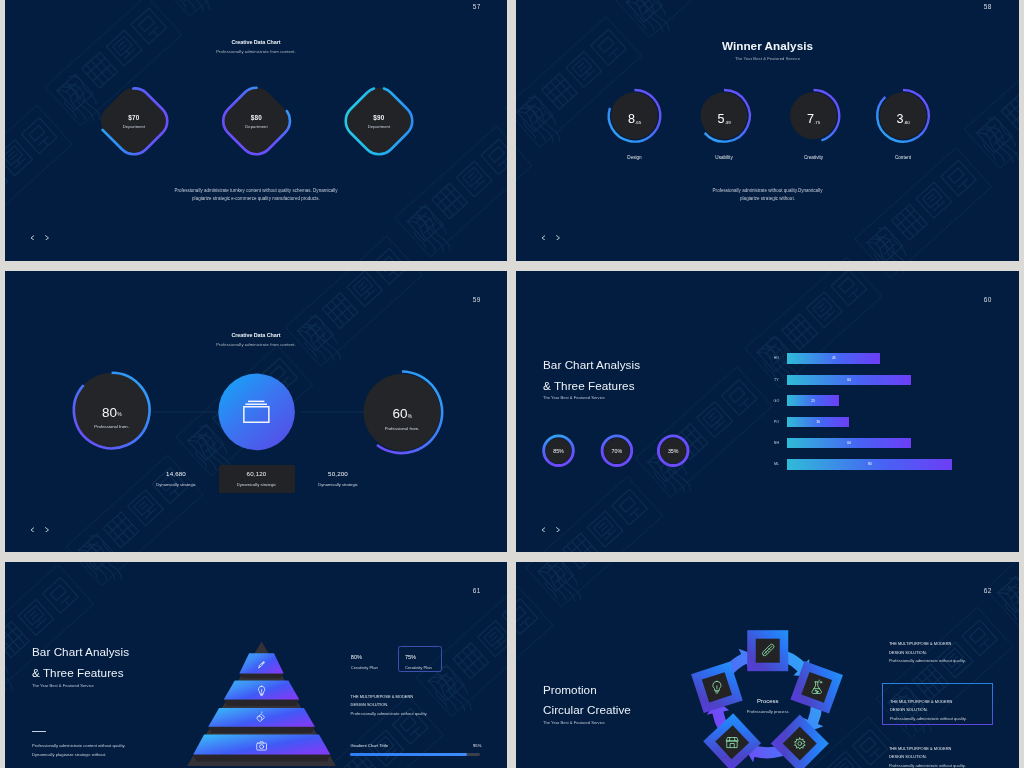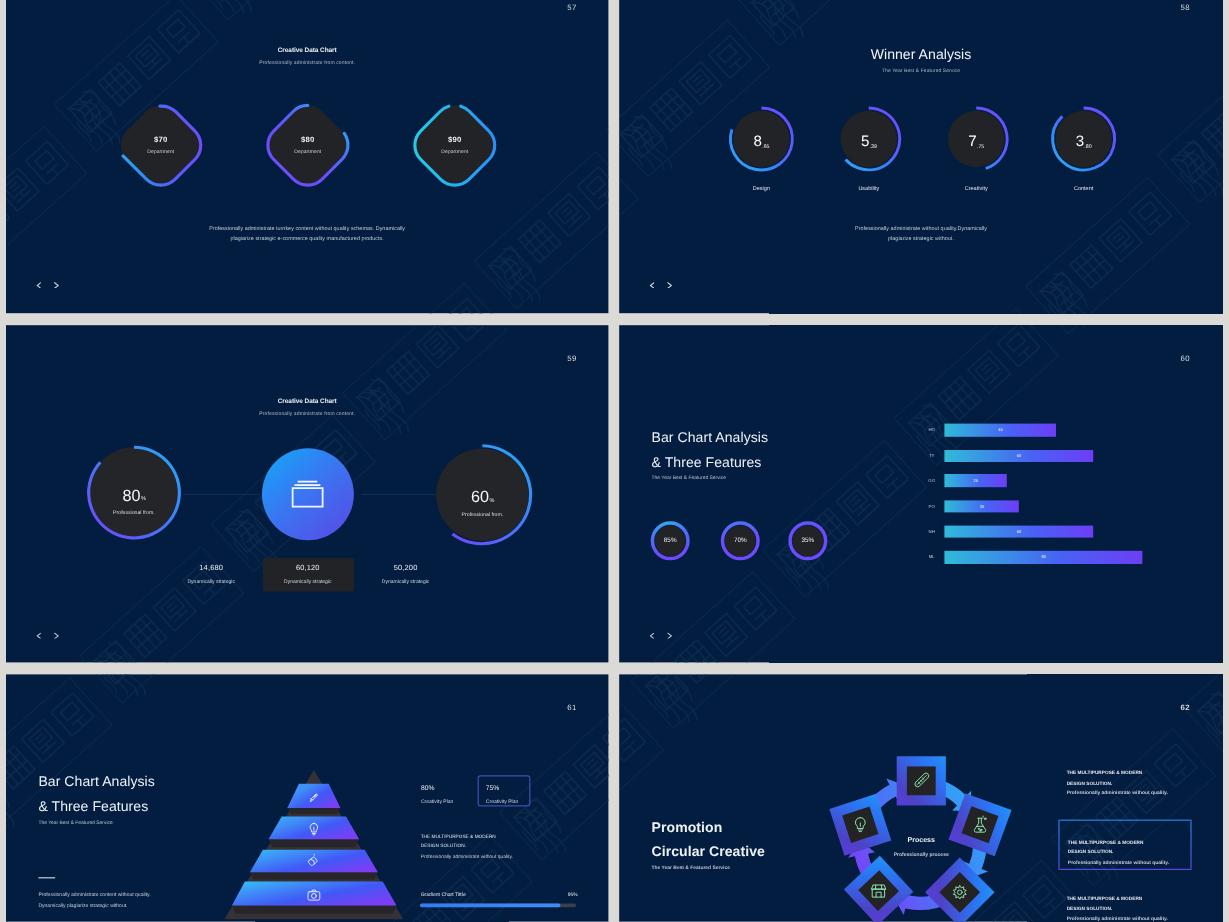--- a/index.html
+++ b/index.html
@@ -4,21 +4,21 @@
 <style>
   html,body{margin:0;padding:0;}
   body{-webkit-font-smoothing:antialiased;width:1024px;height:768px;background:#dcdad6;font-family:"Liberation Sans",sans-serif;overflow:hidden;}
   .grid{position:absolute;left:0;top:0;width:1024px;height:768px;}
   .slide{position:absolute;background:#021d3f;overflow:hidden;color:#fff;}
   .s1{left:5px;  top:0px;   width:502px;height:261px;}
   .s2{left:516px;top:0px;   width:503px;height:261px;}
   .s3{left:5px;  top:271px; width:502px;height:281px;}
   .s4{left:516px;top:271px; width:503px;height:281px;}
   .s5{left:5px;  top:562px; width:502px;height:206px;}
-  .s6{left:516px;top:562px; width:503px;height:206px;font-weight:bold;}
+  .s6{left:516px;top:562px; width:503px;height:206px;}
 
   .pagenum{position:absolute;font-size:6.5px;color:#d9dde4;letter-spacing:.3px;}
   .navarrows{position:absolute;display:flex;gap:11px;align-items:center;}
   .navarrows svg{display:block;}
 
   .ctr-title{position:absolute;width:100%;text-align:center;}
   .t-h1{font-size:5.4px;font-weight:bold;color:#eef1f6;letter-spacing:-.05px;}
   .t-sub{font-size:4.2px;color:#aeb9c9;letter-spacing:.1px;}
   .t-body{font-size:4.5px;color:#c3ccd9;line-height:8.7px;text-align:center;letter-spacing:.02px;}
 
@@ -205,21 +205,21 @@
     <use href="#wmtile1" transform="translate(114.8,50.8) scale(1.1)"></use>
     <use href="#wmtile1" transform="translate(5.2,160.4) scale(1.1)"></use>
     <use href="#wmtile1" transform="translate(-104.4,270.0) scale(1.1)"></use>
     <use href="#wmtile1" transform="translate(574.5,72.0) scale(1.1)"></use>
     <use href="#wmtile1" transform="translate(464.9,181.6) scale(1.1)"></use>
     <use href="#wmtile1" transform="translate(355.2,291.2) scale(1.1)"></use>
     <use href="#wmtile1" transform="translate(245.6,400.9) scale(1.1)"></use>
   </g>
 </svg>
     <div class="pagenum" style="left:467.8px;top:3.4px">58</div>
-    <div class="ctr-title" style="top:39.2px;font-size:11.7px;font-weight:normal;color:#f3f5f9;letter-spacing:.05px">Winner Analysis</div>
+    <div class="ctr-title" style="top:39.2px;font-size:11.7px;font-weight:bold;color:#f3f5f9;letter-spacing:.05px">Winner Analysis</div>
     <div class="ctr-title t-sub" style="top:55.5px;font-size:4.1px">The Year Best &amp; Featured Service</div>
 
     <svg width="503" height="281" style="position:absolute;left:0;top:0">
   <defs>
     <linearGradient id="g58_0" gradientUnits="userSpaceOnUse" x1="137.5" y1="92.8" x2="96.5" y2="137.8">
             <stop offset="0%" stop-color="#6a4ffb"></stop>
             <stop offset="38%" stop-color="#5a5cfa"></stop>
             <stop offset="72%" stop-color="#2f8df6"></stop>
             <stop offset="100%" stop-color="#35a3f5"></stop>
           </linearGradient>

